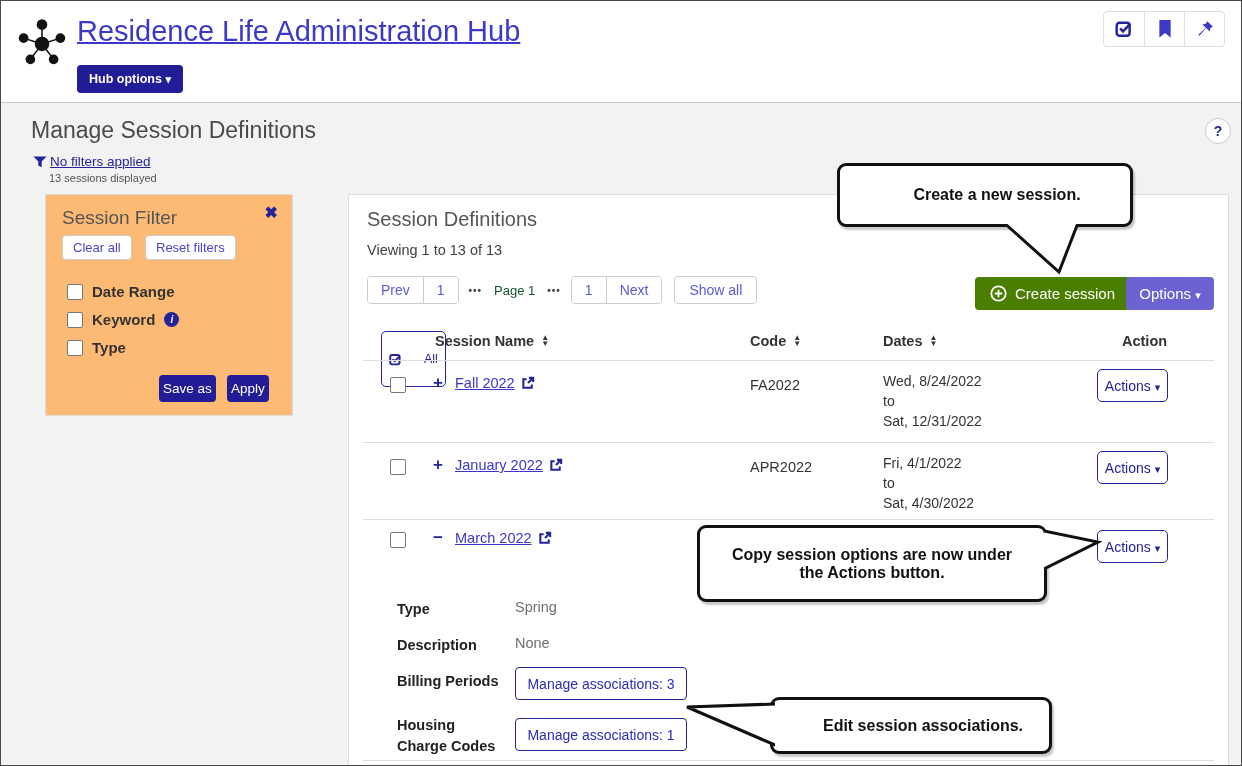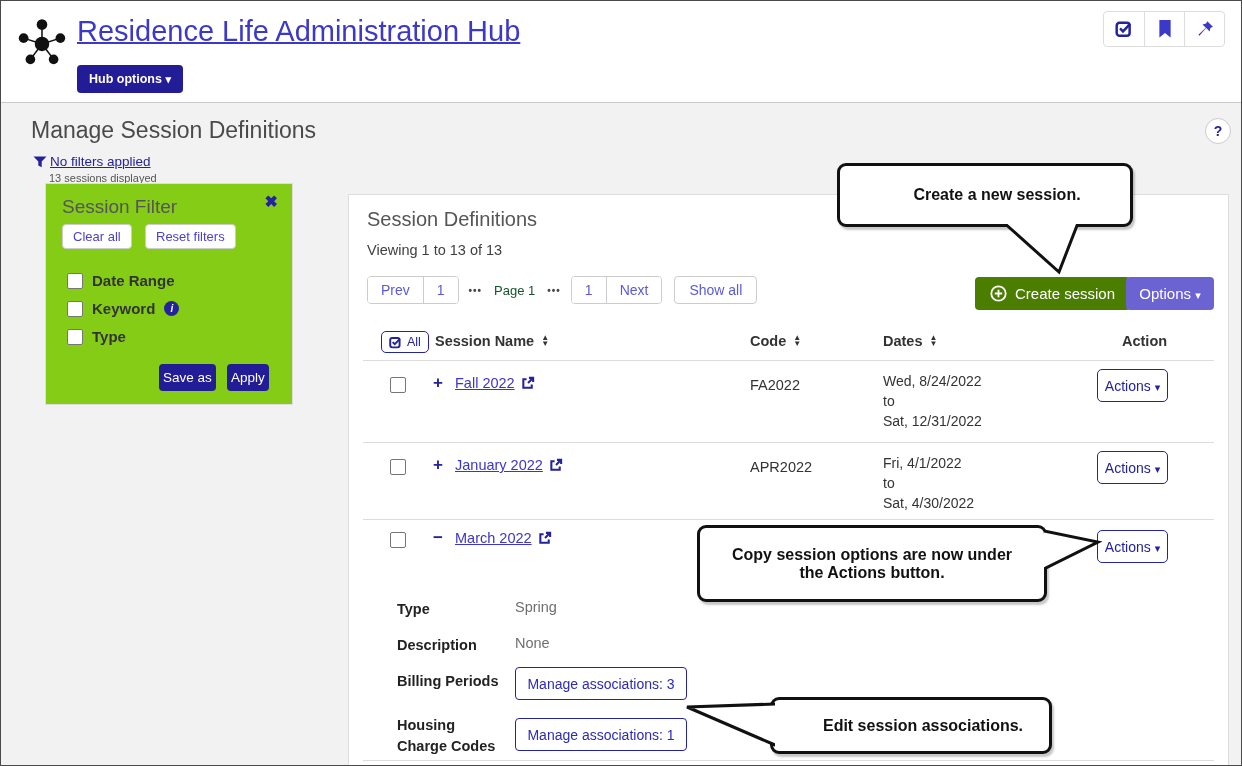--- a/index.html
+++ b/index.html
@@ -25,22 +25,22 @@
   
   .page-title { position:absolute; left:30px; top:116px; font-size:23px; color:#4a4a4a; font-weight:400; }
   .help-circle { position:absolute; left:1204px; top:117px; width:26px; height:26px; border-radius:50%;
                  background:#fff; border:1px solid #ccc; color:#23239b; font-weight:bold; font-size:14px;
                  display:flex; align-items:center; justify-content:center; cursor:pointer; }
   .filters-line { position:absolute; left:32px; top:153px; display:flex; align-items:center; gap:3px; }
   .filters-link { color:#23239b; font-size:13.5px; text-decoration:underline; cursor:pointer; }
   .sessions-count { position:absolute; left:48px; top:171px; font-size:11px; color:#555; }
 
   
-  .filter-card { position:absolute; left:44px; top:182px; width:248px; height:222px;
-                 background:#84cc16; border:1px solid #ddd; }
+  .filter-card { position:absolute; left:44px; top:193px; width:248px; height:222px;
+                 background:#fdba74; border:1px solid #ddd; }
   .filter-title { position:absolute; left:16px; top:12px; font-size:19px; color:#555; }
   .filter-close { position:absolute; right:14px; top:8px; color:#23239b; font-size:16px; font-weight:bold; cursor:pointer; }
   .chip-btn { position:absolute; top:40px; background:#fff; border:1px solid #ccc; border-radius:4px;
               color:#4b43cc; font-size:13px; padding:4px 10px; cursor:pointer; }
   .chk-row { position:absolute; left:21px; display:flex; align-items:center; gap:9px; }
   .chk { width:16px; height:16px; border:1px solid #767676; border-radius:2px; background:#fff; cursor:pointer; }
   .chk-label { font-size:15px; font-weight:bold; color:#333; }
   .info-dot { width:15px; height:15px; border-radius:50%; background:#23239b; color:#fff; font-size:10px;
               font-weight:bold; display:inline-flex; align-items:center; justify-content:center; font-style:italic; }
   .navy-btn { position:absolute; background:#221d96; color:#fff; border:none; border-radius:4px;
@@ -62,23 +62,23 @@
   .show-all { border:1px solid #ccc; border-radius:4px; background:#fff; color:#5b5bd8; font-size:14px;
               height:28px; padding:0 14px; margin-left:12px; cursor:pointer; }
 
   .create-btn { position:absolute; left:626px; top:82px; height:33px; background:#4a7d00; color:#fff;
                 border:none; border-radius:4px; font-size:15px; display:flex; align-items:center;
                 gap:8px; padding:0 15px; cursor:pointer; }
   .options-btn { position:absolute; left:777px; top:82px; height:33px; width:88px; background:#6c63d2;
                  color:#fff; border:none; border-radius:4px; font-size:15px; cursor:pointer; }
 
   .thead { position:absolute; left:0; top:138px; width:100%; height:27px; }
-  .all-btn { position:absolute; left:32px; top:-2px; display:flex; align-items:flex-end; gap:5px;
+  .all-btn { position:absolute; left:32px; top:-2px; display:flex; align-items:flex-end; gap:22px;
              border:1px solid #23239b; border-radius:5px; background:#fff; color:#23239b;
-             font-size:12.5px; padding:3px 7px; cursor:pointer; }
+             font-size:12.5px; padding:20px 7px; cursor:pointer; }
   .col-h { position:absolute; font-size:14.5px; font-weight:bold; color:#333; display:flex; align-items:center; }
   .sort { display:inline-flex; flex-direction:column; margin-left:7px; font-size:8px; line-height:6px; color:#333; cursor:pointer; }
   .hdr-rule { position:absolute; left:14px; right:14px; top:165px; border-top:1px solid #ddd; }
   .row-rule { position:absolute; left:14px; right:14px; border-top:1px solid #ddd; }
 
   .trow { position:absolute; left:0; width:100%; }
   .r-chk { position:absolute; left:41px; }
   .r-expand { position:absolute; left:84px; color:#23239b; font-weight:bold; font-size:17px; cursor:pointer; }
   .r-name { position:absolute; left:106px; display:flex; align-items:center; gap:6px; }
   .r-link { color:#3c35cc; font-size:14.5px; text-decoration:underline; cursor:pointer; }

